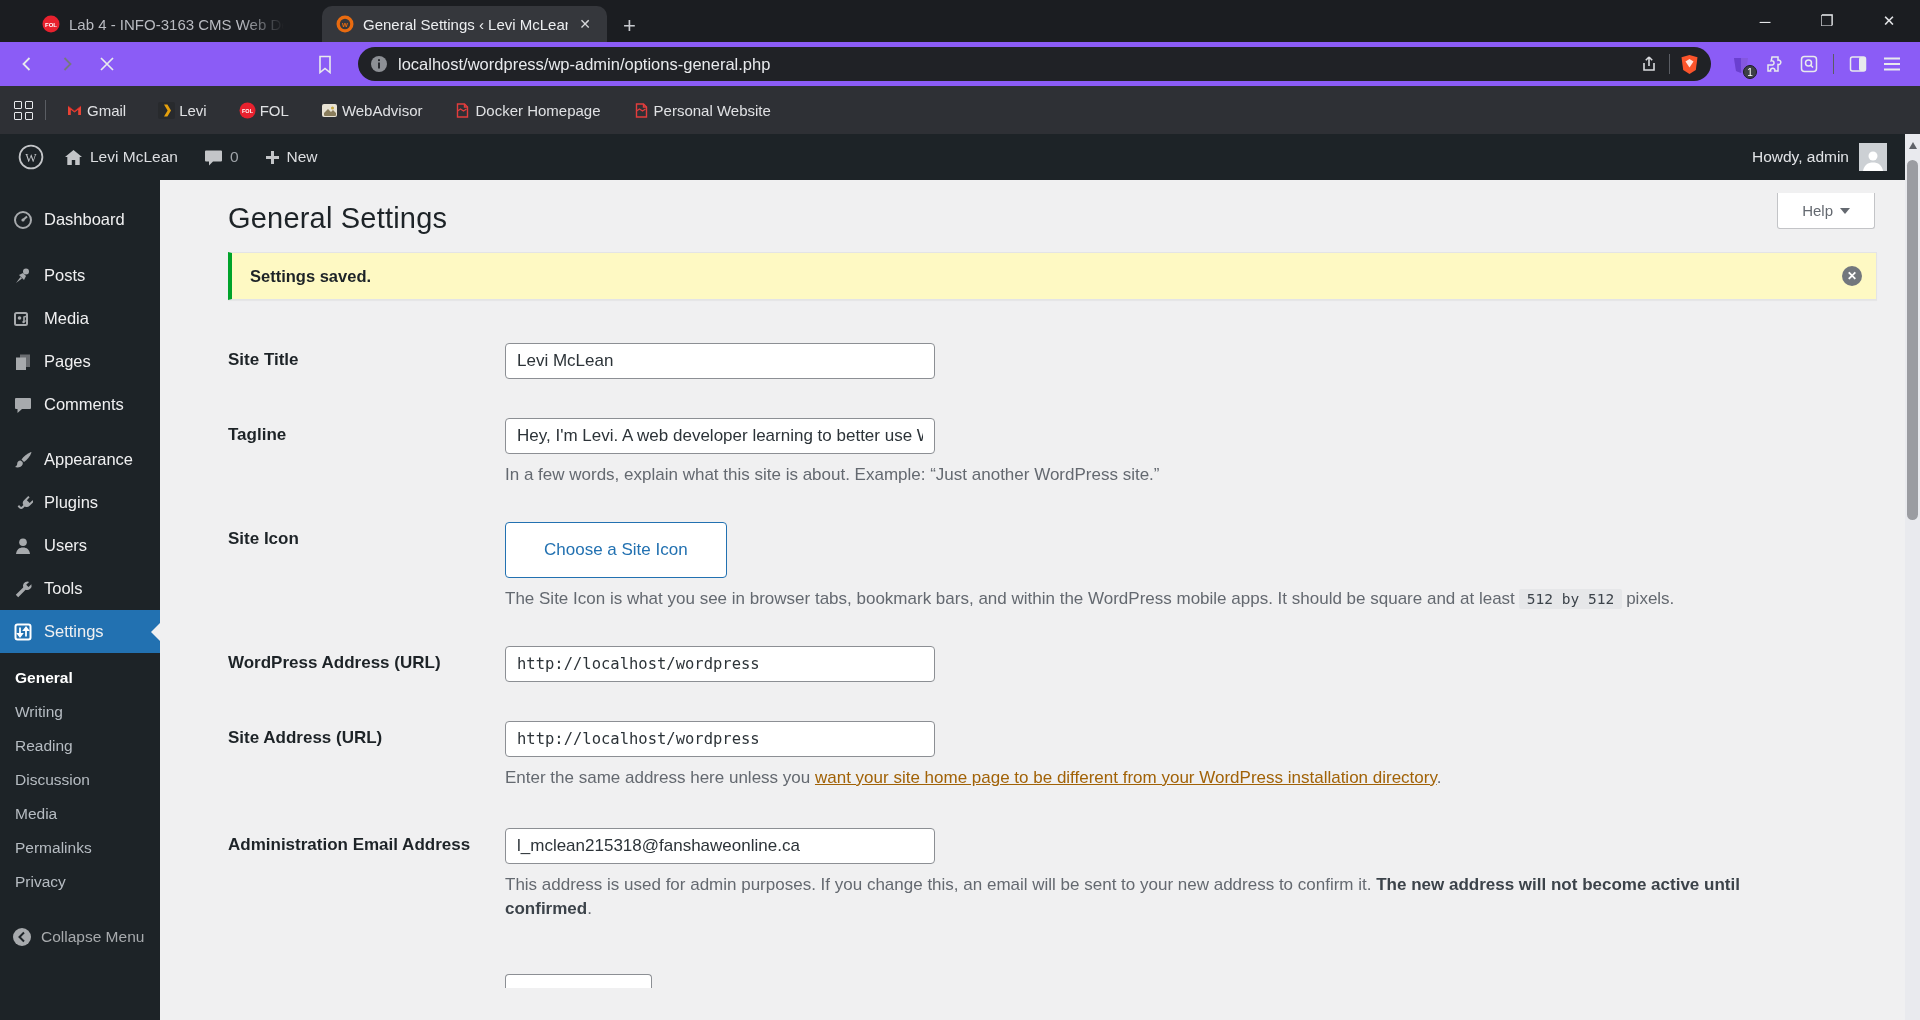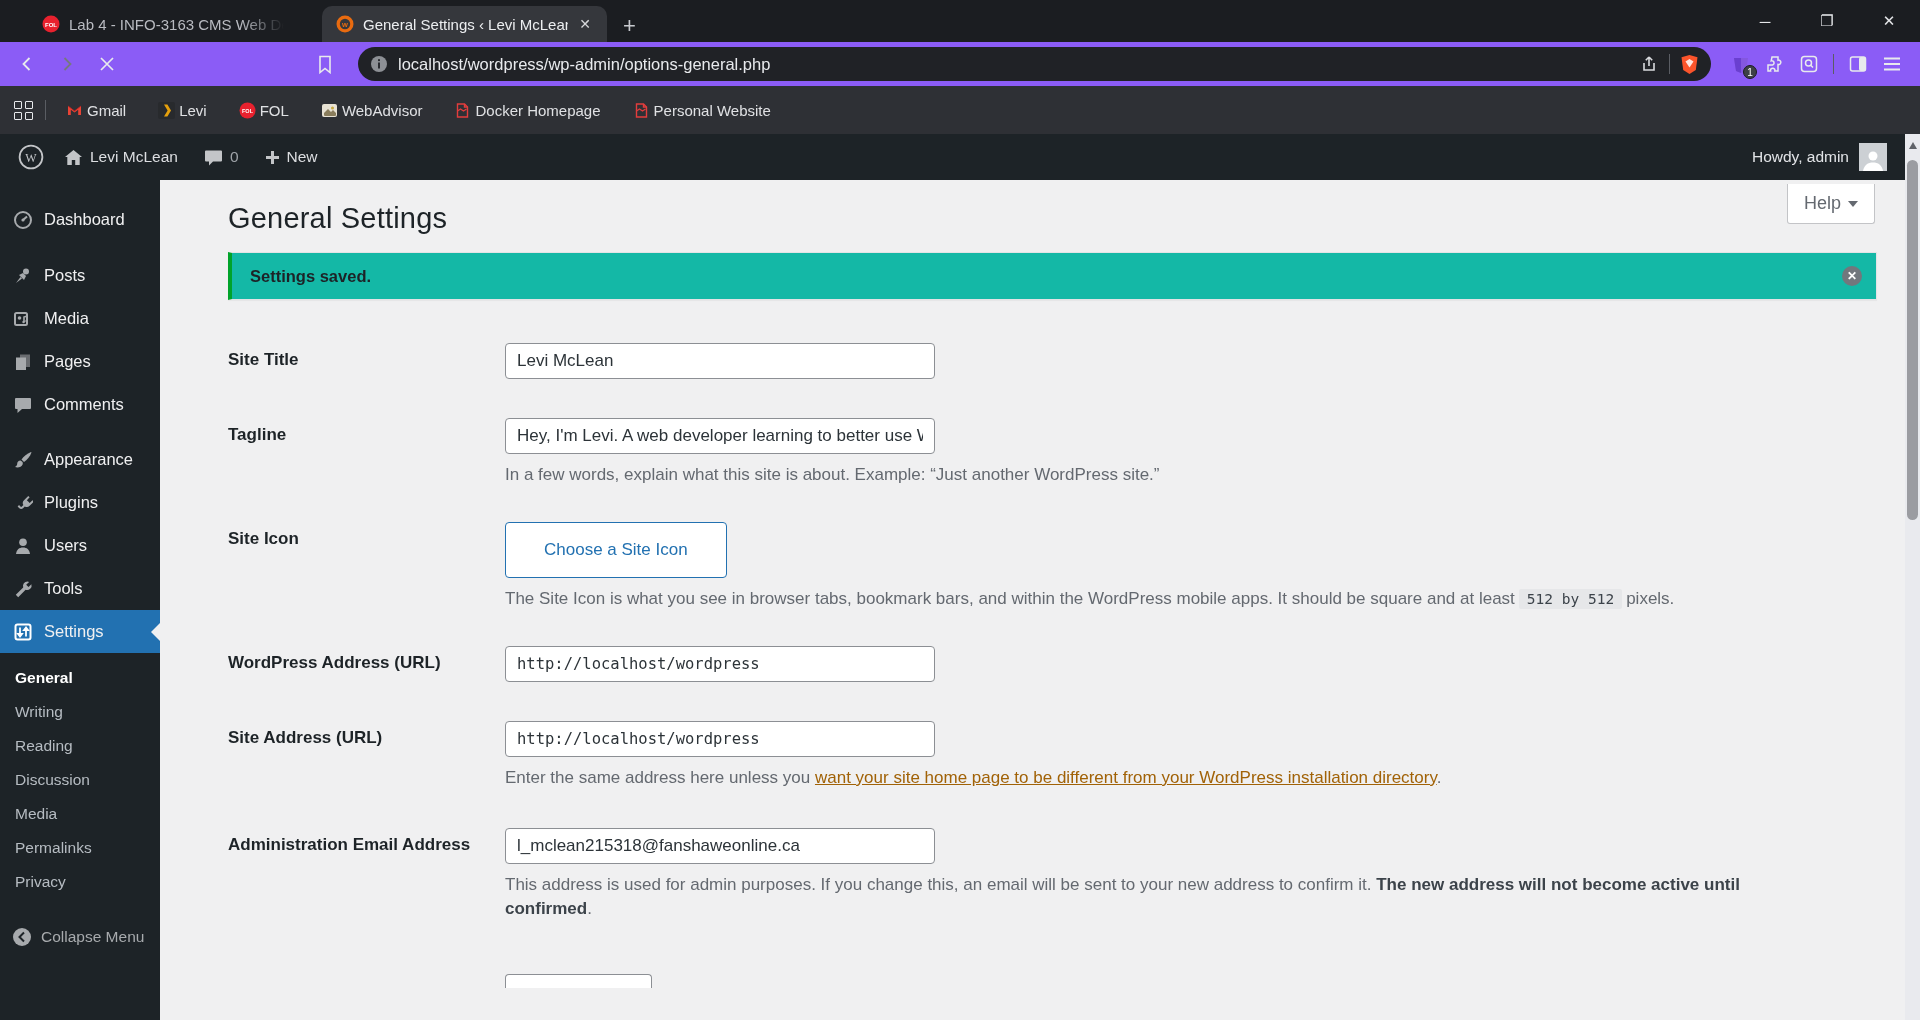--- a/index.html
+++ b/index.html
@@ -63,26 +63,26 @@
   .menu-item.active::after { content:""; position:absolute; right:0; top:50%; margin-top:-9px;
     border:9px solid transparent; border-right-color:#f0f0f1; }
   .menu-sep-sm { height:13px; } .menu-sep-xs { height:12px; }
   .submenu { padding:8px 0 14px; background:#1d2327; }
   .submenu-item { height:34px; display:flex; align-items:center; padding-left:15px; font-size:15.5px; color:#b6bcc2; }
   .submenu-item.current { color:#fff; font-weight:700; }
   .collapse { height:36px; display:flex; align-items:center; gap:9px; padding-left:12px; color:#a7aaad; font-size:15.5px; margin-top:6px; }
 
   
   .content { flex:1; background:#f0f0f1; position:relative; overflow:hidden; color:#1d2327; }
-  .help-tab { position:absolute; top:4px; right:30px; background:#fff; border:1px solid #c3c4c7; border-top:none;
-    border-radius:0 0 3px 3px; padding:9px 16px; font-size:18px; color:#646970; display:flex; align-items:center; gap:7px; }
+  .help-tab { position:absolute; top:13px; right:30px; background:#fff; border:1px solid #c3c4c7; border-top:none;
+    border-radius:0 0 3px 3px; padding:9px 24px; font-size:15px; color:#646970; display:flex; align-items:center; gap:7px; }
   .help-caret { width:0; height:0; border-left:5px solid transparent; border-right:5px solid transparent; border-top:6px solid #646970; }
   .wrap { margin:0 28px 0 68px; padding-top:22px; }
   h1.page-title { font-size:29px; font-weight:400; color:#1d2327; letter-spacing:.2px; }
-  .notice { margin-top:17px; background:#14b8a6; border:1px solid #e3e4e6; border-left:4px solid #00a32a;
+  .notice { margin-top:17px; background:#fef9c3; border:1px solid #e3e4e6; border-left:4px solid #00a32a;
     box-shadow:0 1px 1px rgba(0,0,0,.04); display:flex; align-items:center; padding:13px 14px 13px 18px; }
   .notice-text { font-weight:700; font-size:16.5px; }
   .notice-dismiss { margin-left:auto; width:20px; height:20px; border-radius:50%; background:#72777d; color:#fff;
     font-size:12px; line-height:20px; text-align:center; font-weight:700; }
 
   .form { margin-top:43px; }
   .form-row { display:flex; align-items:flex-start; }
   .form-label { width:277px; flex:0 0 auto; font-size:17px; font-weight:600; padding-top:7px; }
   .fr-site-title { margin-bottom:39px; } .fr-tagline { margin-bottom:35px; }
   .fr-site-icon { margin-bottom:35px; } .fr-wp-address { margin-bottom:39px; }

